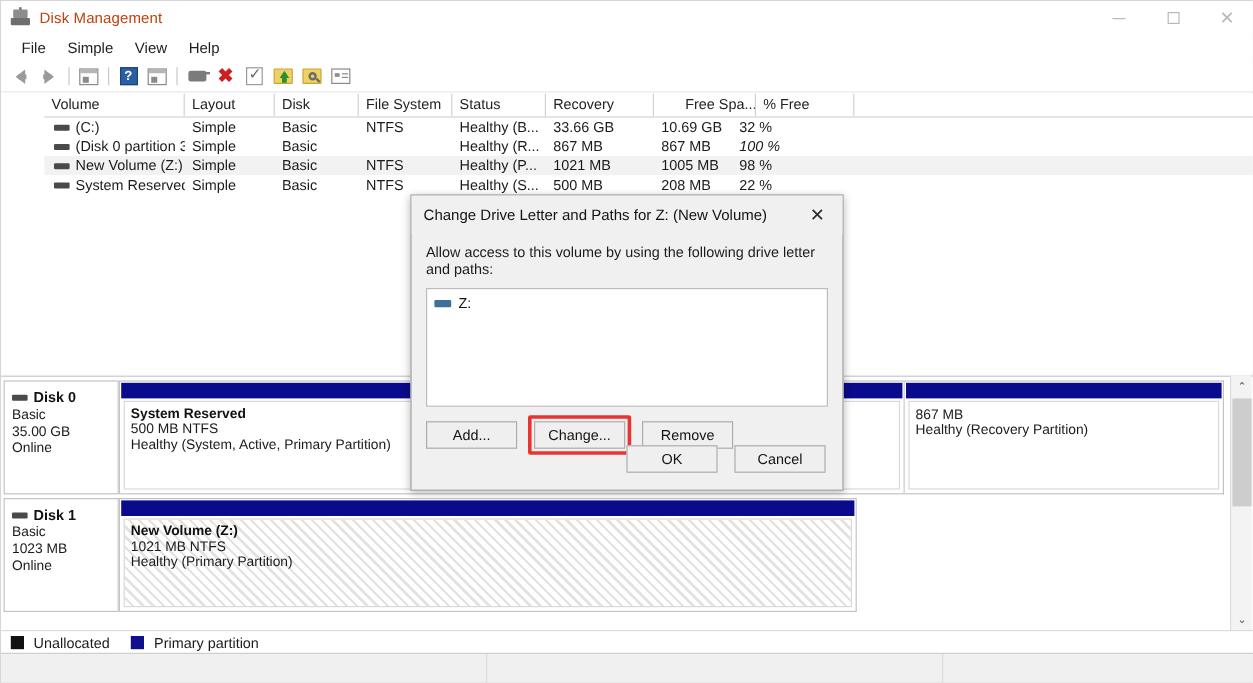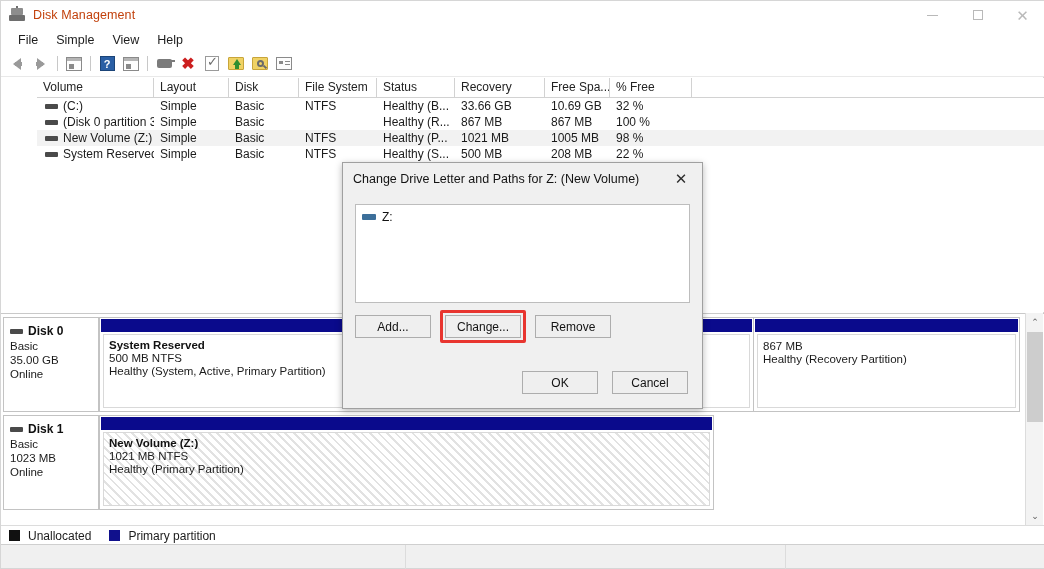--- a/index.html
+++ b/index.html
@@ -332,21 +332,21 @@
   </div>
 
   <div class="vol-panel">
     <div class="vol-head" id="vol-head">
         <div class="c" style="width: 117px;">Volume</div>
         <div class="c" style="width: 75px;">Layout</div>
         <div class="c" style="width: 70px;">Disk</div>
         <div class="c" style="width: 78px;">File System</div>
         <div class="c" style="width: 78px;">Status</div>
         <div class="c" style="width: 90px;">Recovery</div>
-        <div class="c" style="width: 65px;">Free Spa...</div>
+        <div class="c" style="width: 65px; margin-left: 20px;">Free Spa...</div>
         <div class="c" style="width: 82px;">% Free</div>
       </div>
     <div id="vol-body">
         <div class="vol-row">
           <div class="c vol" style="width: 117px;">
             <span class="mini-drive"></span>
             <span>(C:)</span>
           </div>
           <div class="c" style="width: 75px;">Simple</div>
           <div class="c" style="width: 70px;">Basic</div>
@@ -360,21 +360,21 @@
           <div class="c vol" style="width: 117px;">
             <span class="mini-drive"></span>
             <span>(Disk 0 partition 3)</span>
           </div>
           <div class="c" style="width: 75px;">Simple</div>
           <div class="c" style="width: 70px;">Basic</div>
           <div class="c" style="width: 78px;"></div>
           <div class="c" style="width: 78px;">Healthy (R...</div>
           <div class="c" style="width: 90px;">867 MB</div>
           <div class="c" style="width: 65px;">867 MB</div>
-          <div class="c" style="width: 82px;">100 %</div>
+          <div class="c" style="width: 82px; font-style: italic;">100 %</div>
         </div>
         <div class="vol-row selected">
           <div class="c vol" style="width: 117px;">
             <span class="mini-drive"></span>
             <span>New Volume (Z:)</span>
           </div>
           <div class="c" style="width: 75px;">Simple</div>
           <div class="c" style="width: 70px;">Basic</div>
           <div class="c" style="width: 78px;">NTFS</div>
           <div class="c" style="width: 78px;">Healthy (P...</div>
@@ -468,20 +468,21 @@
     <div class="seg" style="width:405px"></div>
     <div class="seg" style="width:380px"></div>
     <div class="seg" style="width:259px"></div>
   </div>
 
   <div class="dialog">
     <div class="dlg-title">
       <div class="txt">Change Drive Letter and Paths for Z: (New Volume)</div>
       <div class="dlg-close">✕</div>
     </div>
+    <div class="dlg-desc">Allow access to this volume by using the following drive letter and paths:</div>
     <div class="dlg-list">
       <div class="item">
         <span class="mini-drive"></span>
         <span>Z:</span>
       </div>
     </div>
     <div class="dlg-btnrow">
       <div class="btn">Add...</div>
       <div class="btn-wrap-hl">
         <div class="btn">Change...</div>

